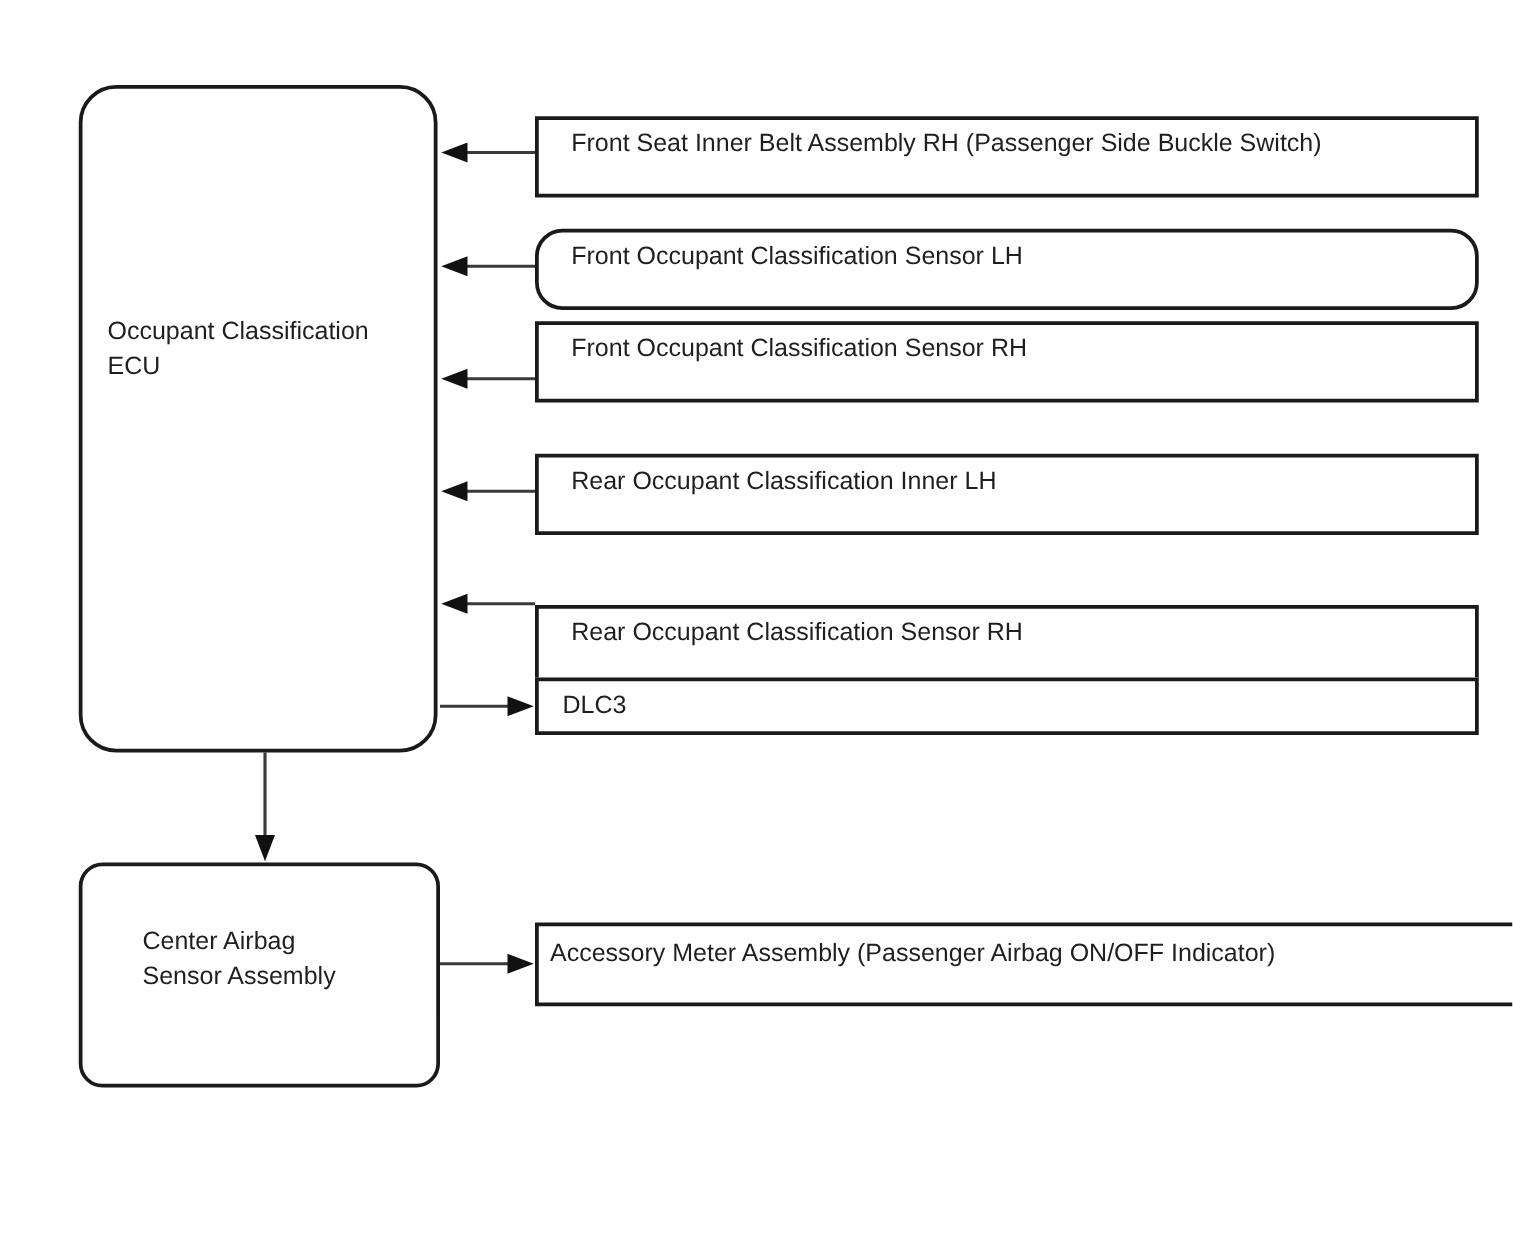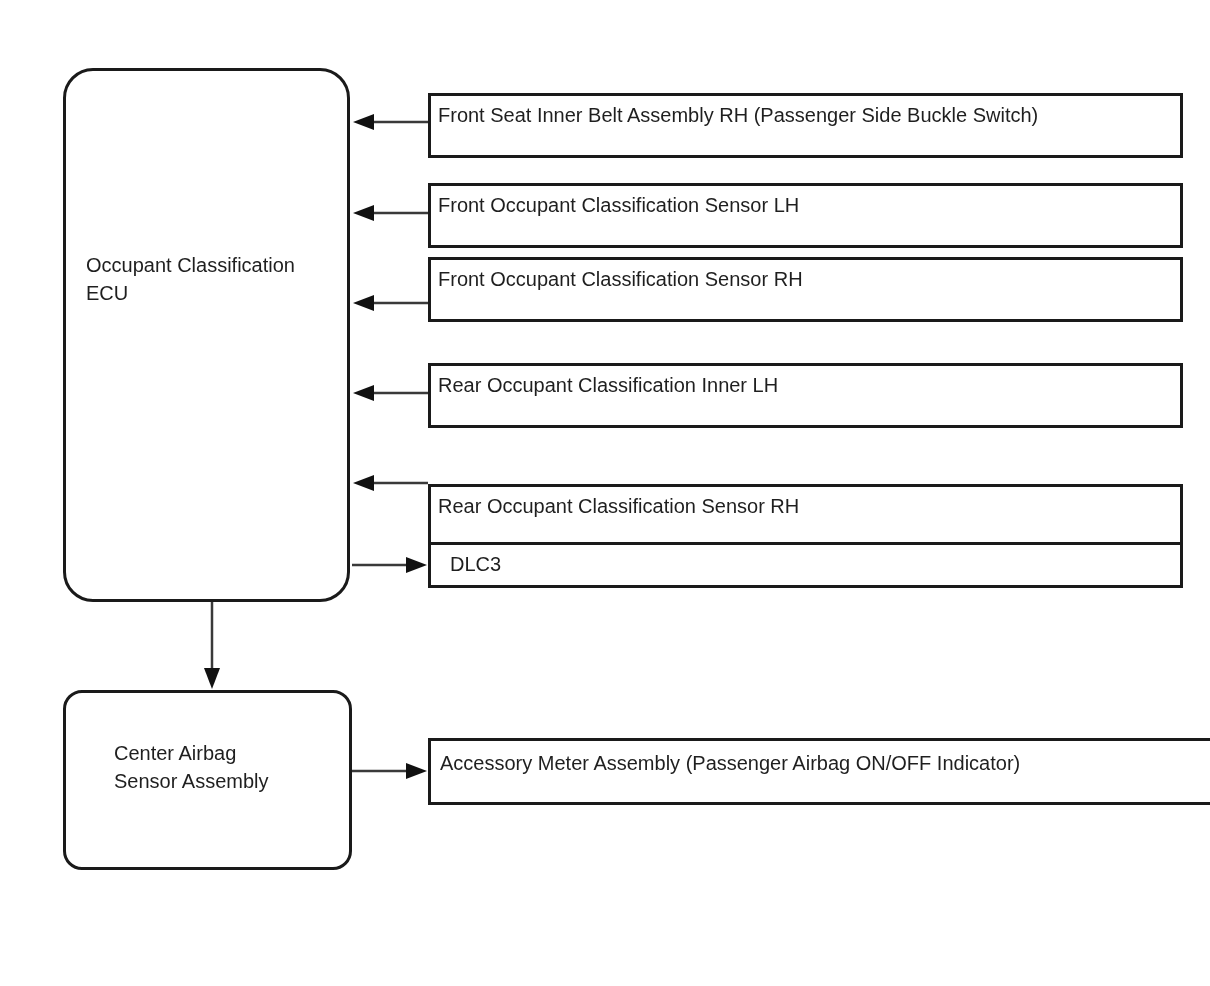--- a/index.html
+++ b/index.html
@@ -36,23 +36,23 @@
   }
   .node .label {
     position: absolute;
     white-space: pre-line;
     line-height: 28px;
   }
   
   .ecu-box { left: 63px; top: 68px; width: 287px; height: 534px; }
   .ecu-box .label { left: 20px; top: 180px; }
   
-  .rbox { left: 428px; width: 755px; height: 65px; padding: 6px 10px 0 7px; }
+  .rbox { left: 428px; width: 755px; height: 65px; padding: 6px 10px 0 26px; }
   .rbox-0 { top: 93px; }
-  .rbox-1 { top: 183px; }
+  .rbox-1 { top: 183px; border-radius: 22px; }
   .rbox-2 { top: 257px; }
   .rbox-3 { top: 363px; }
   .rbox-4 { top: 444px; margin-top: 40px; }
   .rbox-5 { top: 542px; height: 46px; padding-left: 19px; }
   
   .center-airbag-box { left: 63px; top: 690px; width: 289px; height: 180px; border-radius: 19px; }
   .center-airbag-box .label { left: 48px; top: 46px; }
   
   .accessory-box { left: 428px; top: 738px; width: 840px; height: 67px; padding: 9px 10px 0 9px; }
 

